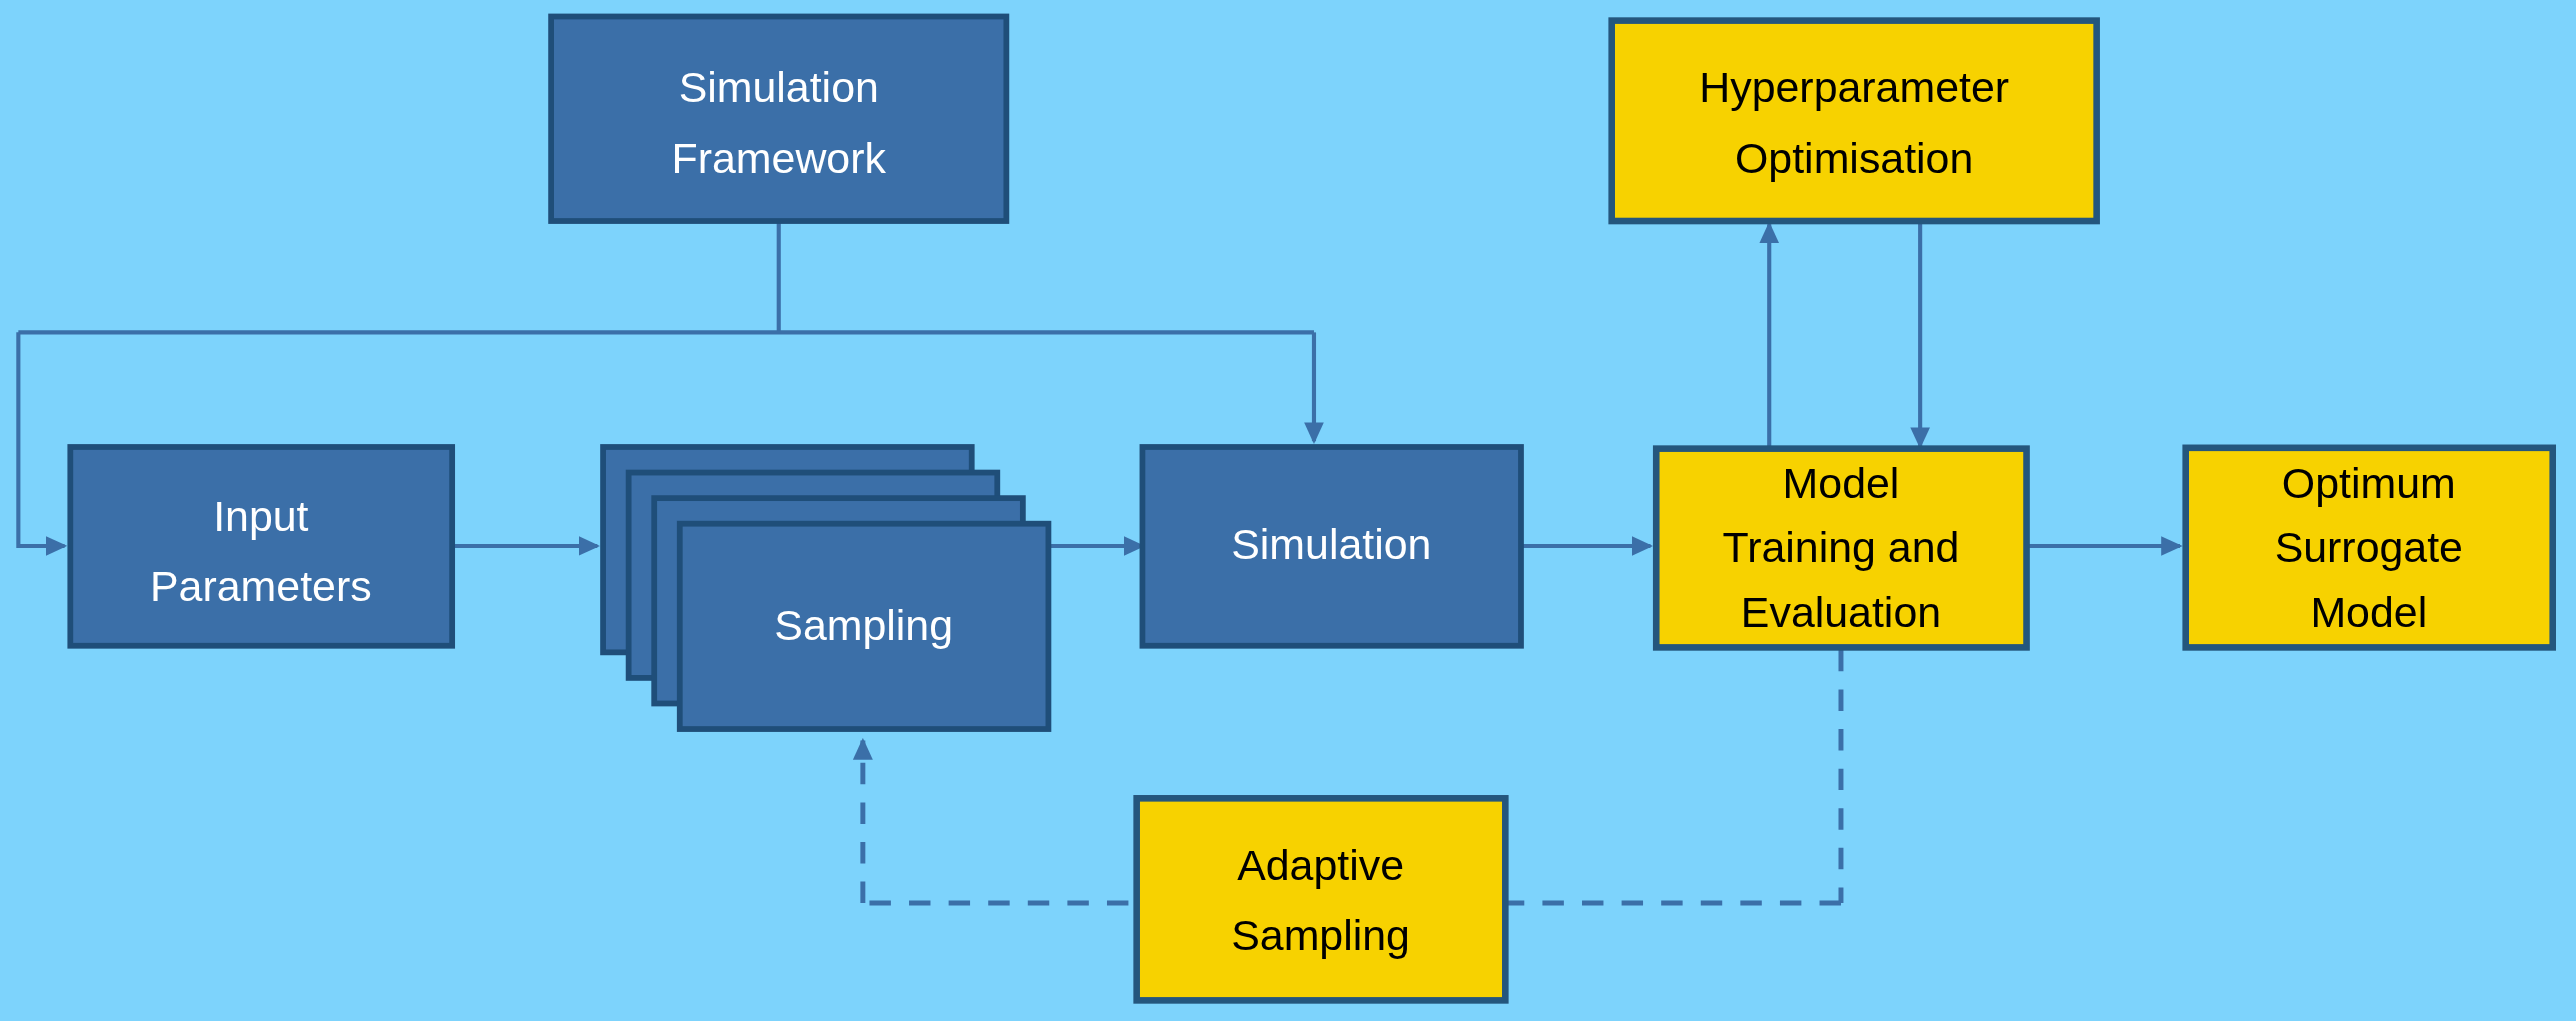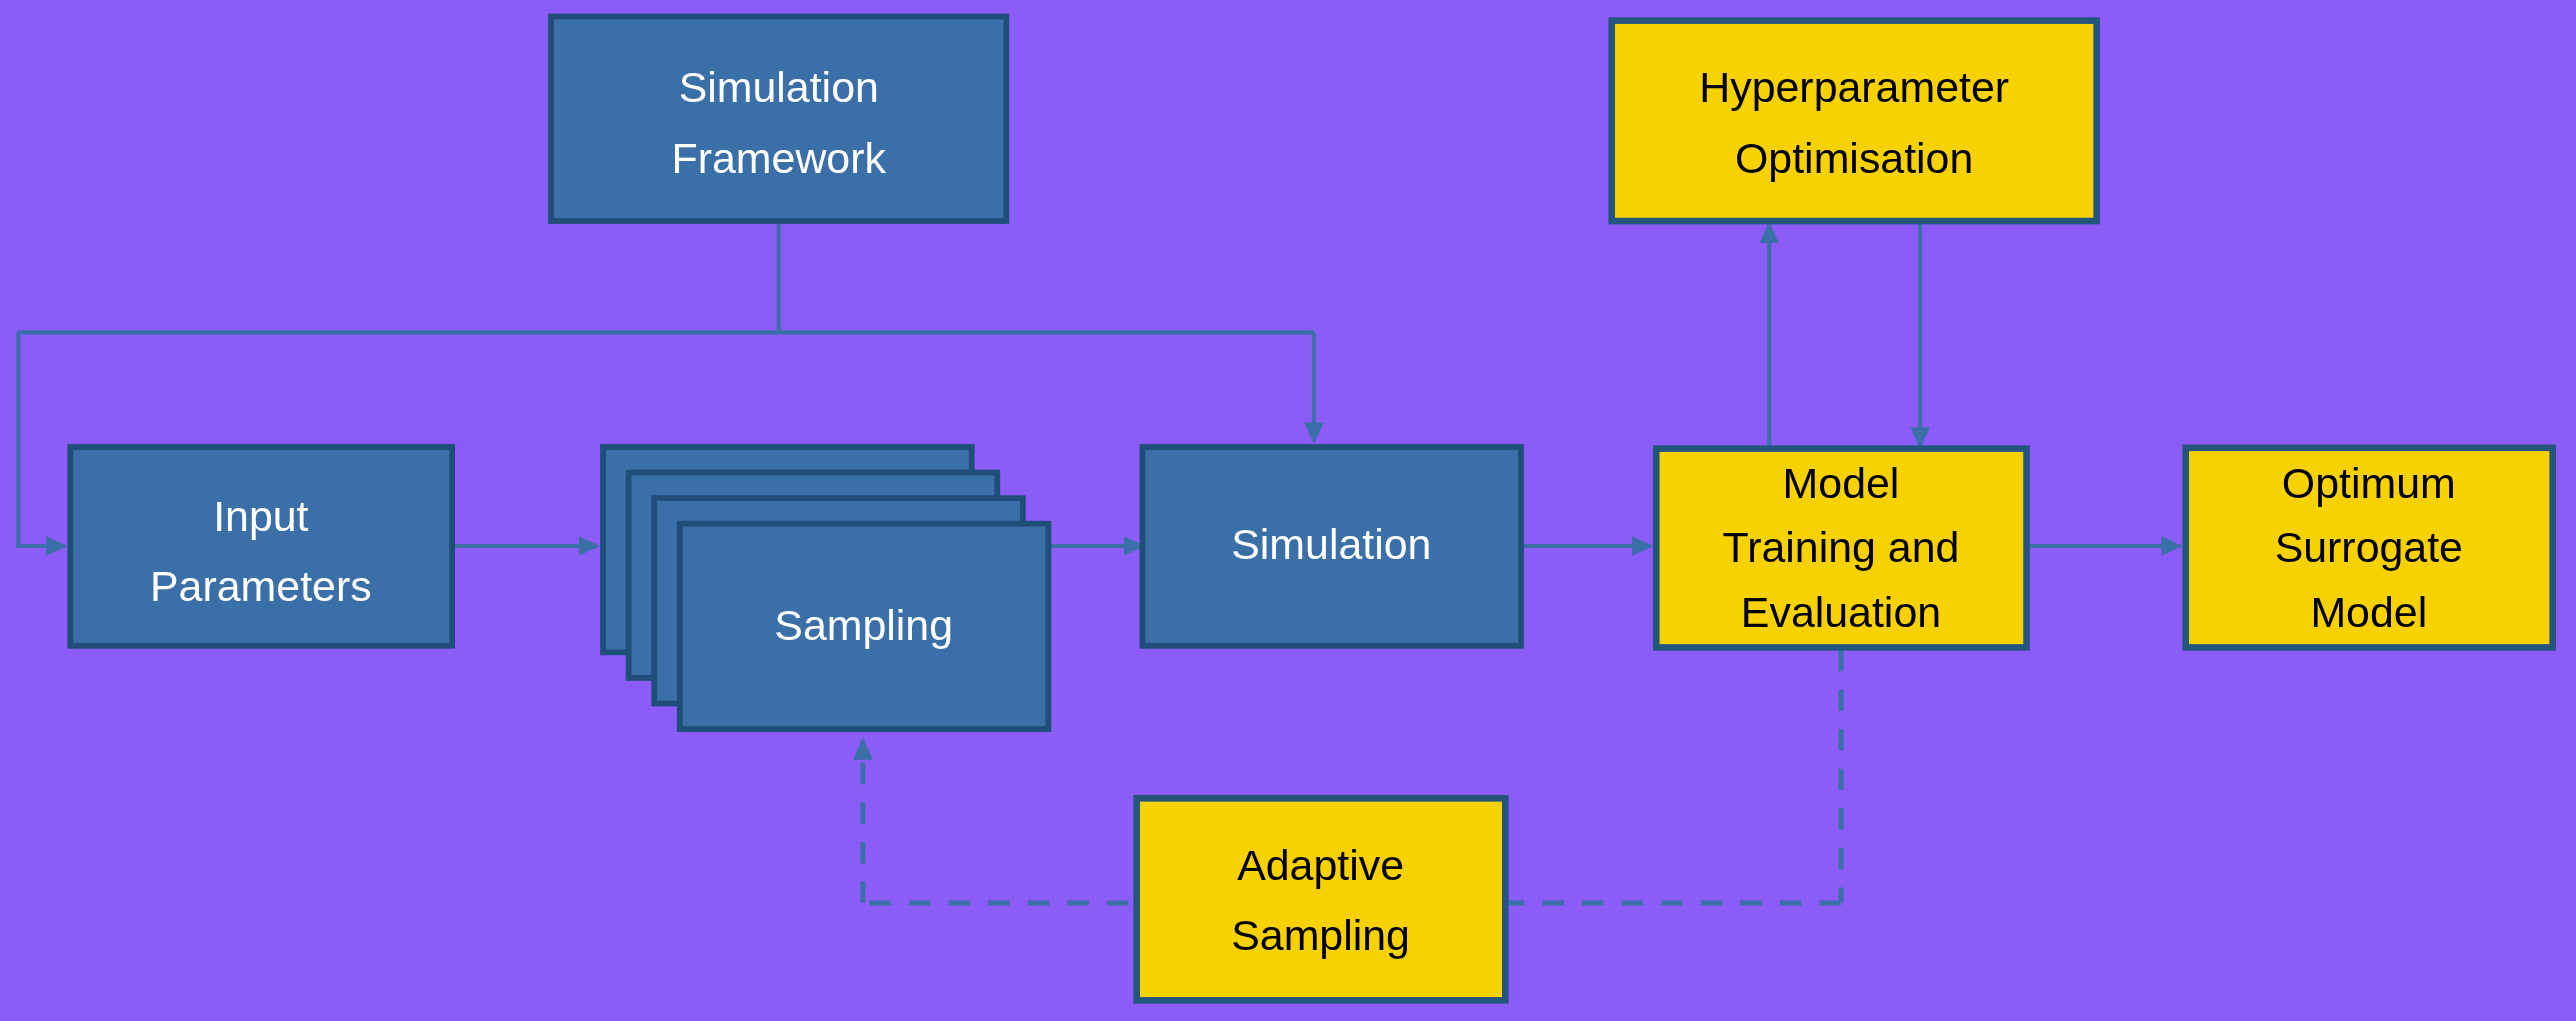--- a/index.html
+++ b/index.html
@@ -11,21 +11,21 @@
   body {
     width: 2576px;
     height: 1021px;
     font-family: "Liberation Sans", sans-serif;
     overflow: hidden;
   }
   #diagram-root {
     position: relative;
     width: 2576px;
     height: 1021px;
-    background: #8b5cf6;
+    background: #7dd3fc;
   }
   svg.flow {
     position: absolute;
     top: 0;
     left: 0;
     width: 2576px;
     height: 1021px;
     display: block;
   }
   .node-label {

